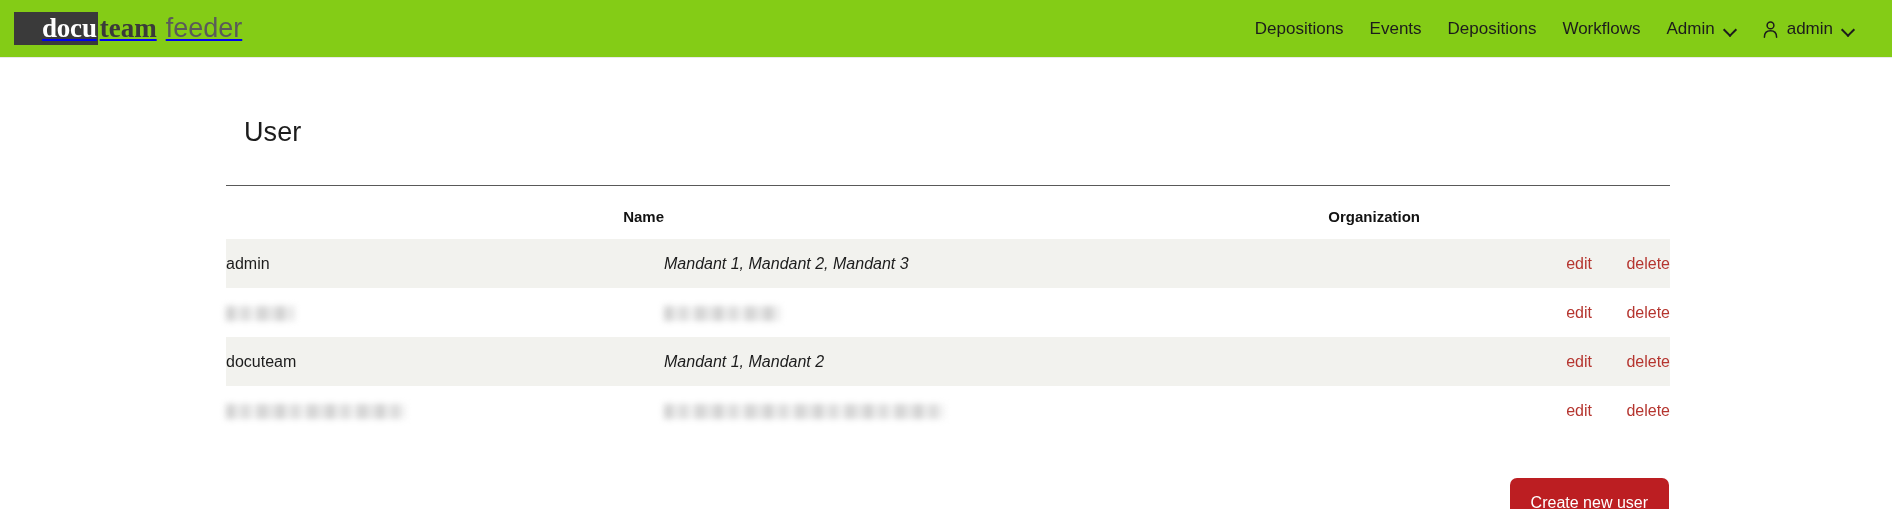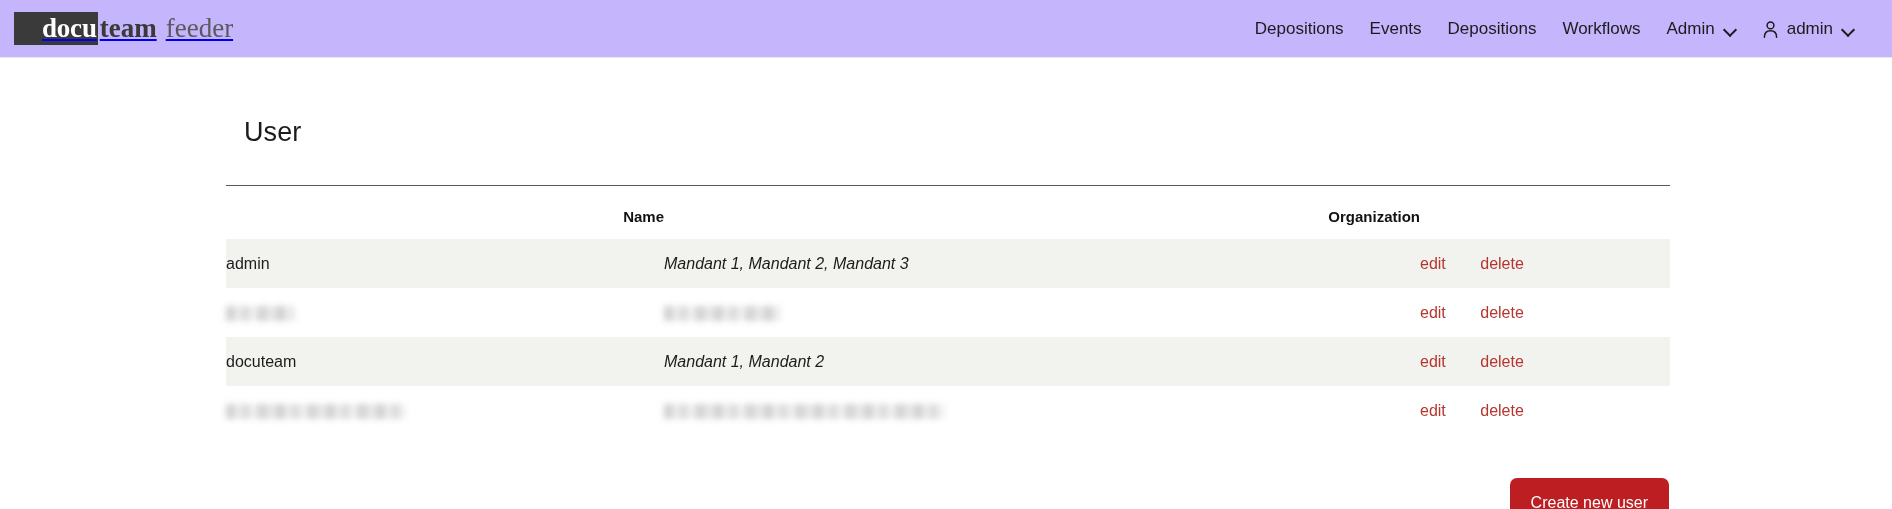--- a/index.html
+++ b/index.html
@@ -19,21 +19,21 @@
   
   .topbar {
     position: relative;
     height: 58px;
     box-sizing: border-box;
     border-bottom: 1px solid #e9e9e9;
     display: flex;
     align-items: center;
     justify-content: space-between;
     padding: 0 12px 0 12px;
-    background: #c4b5fd;
+    background: #84cc16;
   }
 
   .brand {
     display: flex;
     align-items: center;
     height: 34px;
     margin-left: 2px;
     white-space: nowrap;
   }
   .brand-mark {
@@ -55,21 +55,21 @@
   }
   .brand-team {
     font-family: "Liberation Serif", serif;
     font-weight: bold;
     font-size: 27px;
     color: #3a3a3a;
     line-height: 1;
     padding-left: 2px;
   }
   .brand-feeder {
-    font-family: Liberation Serif, serif;
+    font-family: Liberation Sans, sans-serif;
     font-weight: 400;
     font-size: 27px;
     color: #5a5a5a;
     line-height: 1;
     padding-left: 9px;
   }
 
   .mainnav {
     display: flex;
     align-items: flex-end;
@@ -159,21 +159,21 @@
     font-size: 16px;
     color: #1c1c1c;
     padding: 14px 0;
     height: 21px;
     vertical-align: middle;
     border: none;
   }
   td.cell-name { padding-left: 8px; }
   td.cell-org  { padding-left: 10px; font-style: italic; }
   td.cell-actions {
-    text-align: left;
+    text-align: right;
     padding-right: 8px;
     white-space: nowrap;
   }
   tr.row-striped td { background: #f2f2ee; }
   tr.row-plain td   { background: #ffffff; }
 
   .action-link {
     color: #b5352f;
     font-size: 16px;
     text-decoration: none;

